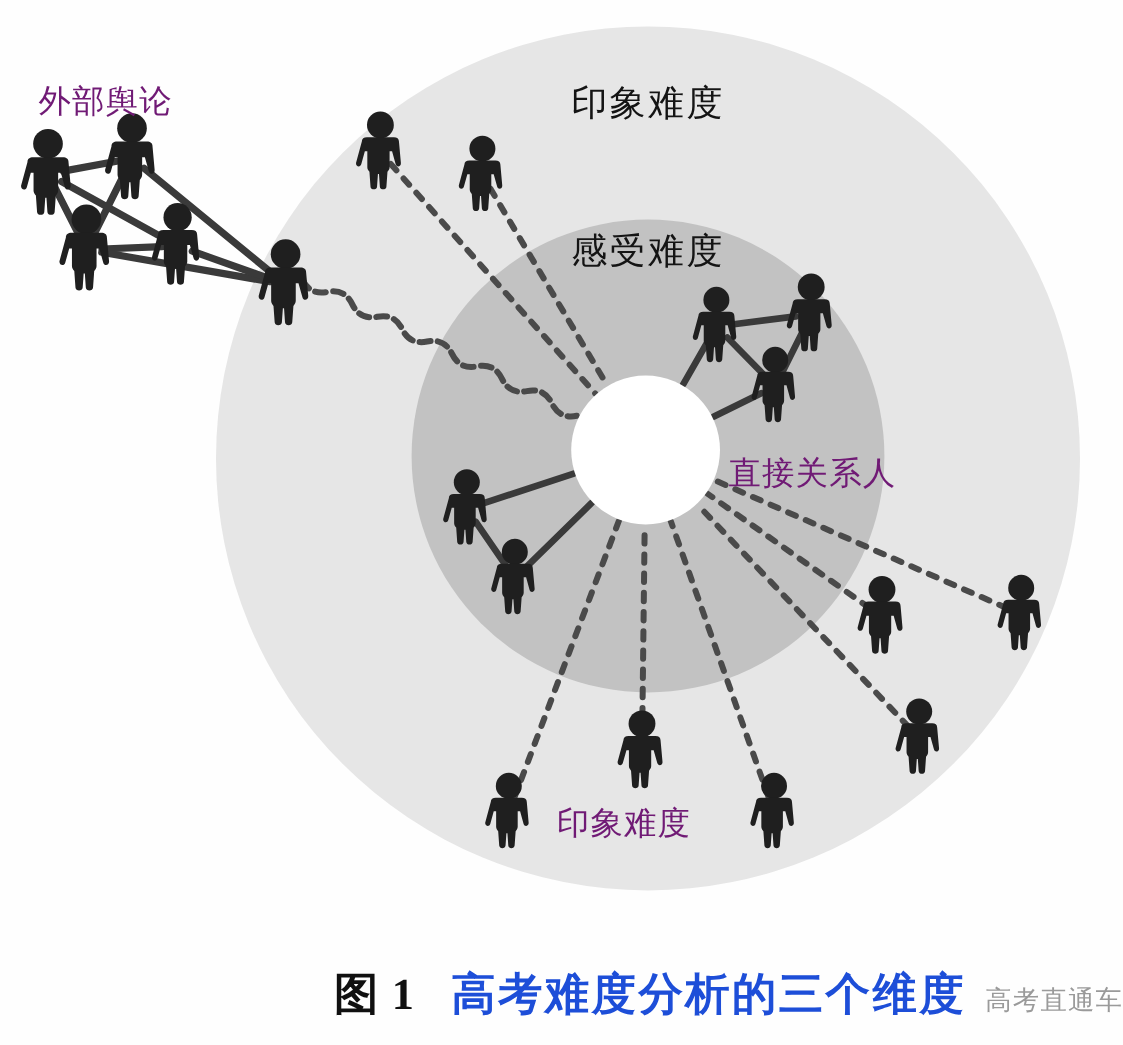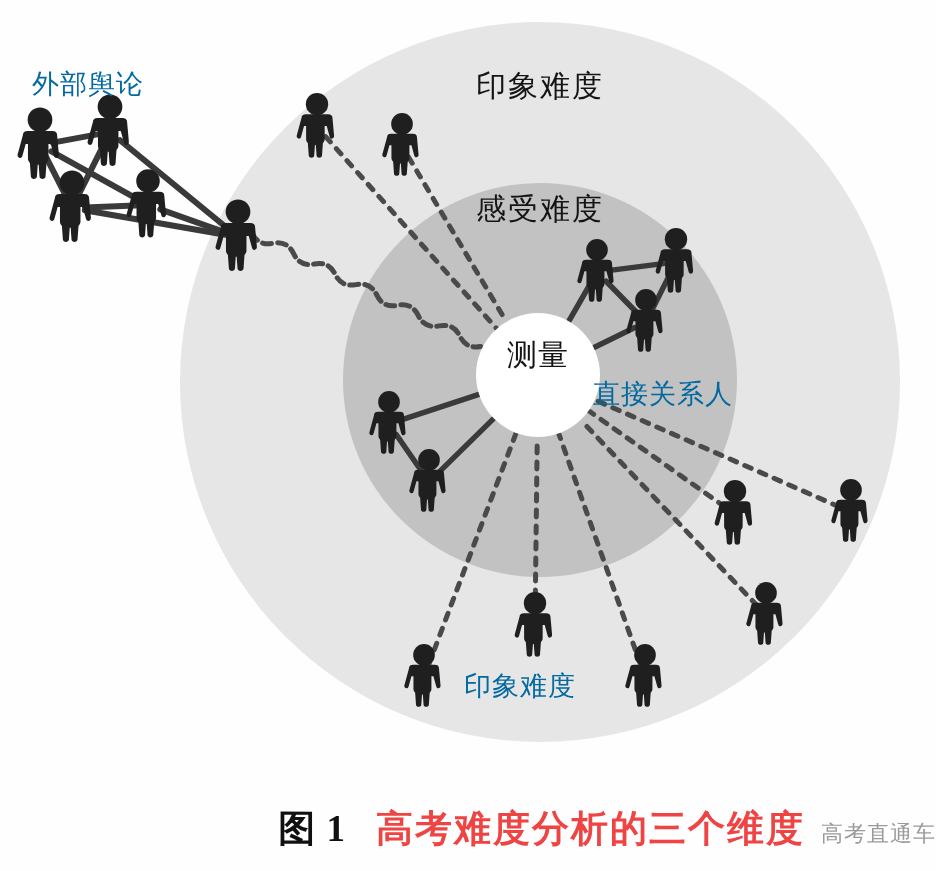--- a/index.html
+++ b/index.html
@@ -22,21 +22,21 @@
   #diagram-svg {
     position: absolute;
     left: 0;
     top: 0;
     width: 936px;
     height: 871px;
   }
   .cluster-label {
     position: absolute;
     font-size: 27px;
-    color: #0369a1;
+    color: #701a75;
     white-space: nowrap;
     letter-spacing: 1px;
   }
   .core-label {
     position: absolute;
     text-align: center;
     font-size: 30px;
     line-height: 1.08;
     color: #141414;
     white-space: nowrap;
@@ -50,21 +50,21 @@
     height: 85px;
     display: flex;
     align-items: center;
     justify-content: flex-end;
     gap: 16px;
   }
   .caption-text {
     font-family: Liberation Sans, sans-serif;
     font-weight: bold;
     font-size: 37px;
-    color: #ef4444;
+    color: #1d4ed8;
     letter-spacing: 2px;
     white-space: nowrap;
   }
   .caption-index {
     font-family: "Liberation Serif", "DejaVu Serif", serif;
     font-weight: bold;
     font-size: 37px;
     color: #101010;
     letter-spacing: 1px;
     margin-right: 14px;
@@ -211,26 +211,25 @@
         </g>
       </g>
     <g id="ring-text-layer">
         <text x="540" y="96" text-anchor="middle" font-size="30" font-family="&quot;Liberation Sans&quot;, &quot;DejaVu Sans&quot;, sans-serif" fill="#141414" letter-spacing="2">印象难度</text>
         <text x="540" y="219" text-anchor="middle" font-size="30" font-family="&quot;Liberation Sans&quot;, &quot;DejaVu Sans&quot;, sans-serif" fill="#141414" letter-spacing="2">感受难度</text>
       </g>
   </svg>
 
   <div class="cluster-label" id="lbl-external" style="left: 32px; top: 66px;">外部舆论</div>
 
-  <div class="cluster-label" id="lbl-direct" style="left: 593px; top: 376px;">直接关系人</div>
+  <div class="cluster-label" id="lbl-direct" style="left: 607px; top: 376px;">直接关系人</div>
 
   <div class="cluster-label" id="lbl-indirect" style="left: 464px; top: 668px;">印象难度</div>
 
   <div class="core-label" id="lbl-core" style="left: 478px; top: 339px; width: 120px;">
-    <div>测量</div>
   </div>
 
   <div class="caption-bar">
     <span class="caption-index">图 1</span>
     <span class="caption-text">高考难度分析的三个维度</span>
     <span class="watermark">高考直通车</span>
   </div>
 
 </div>
 

